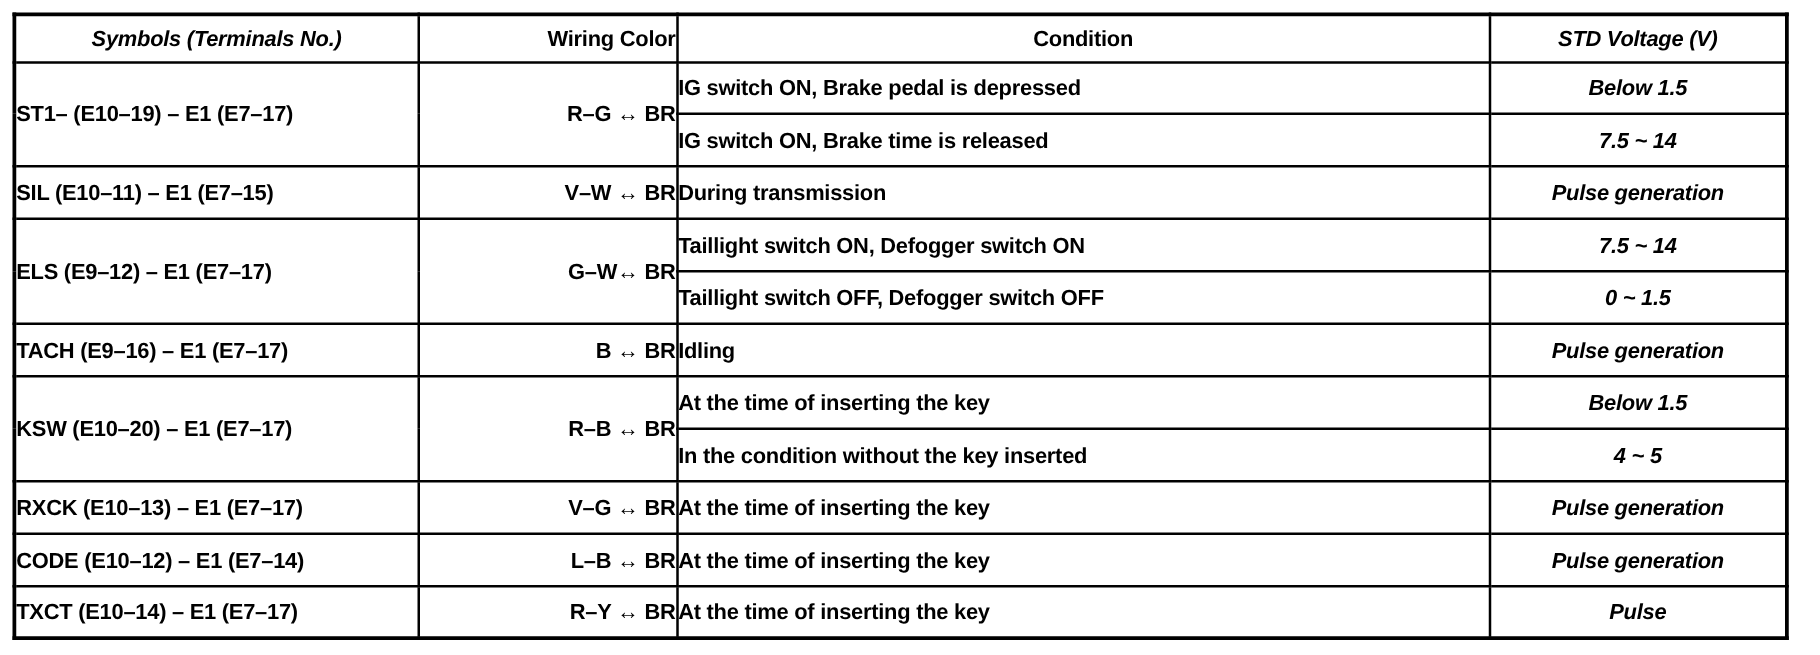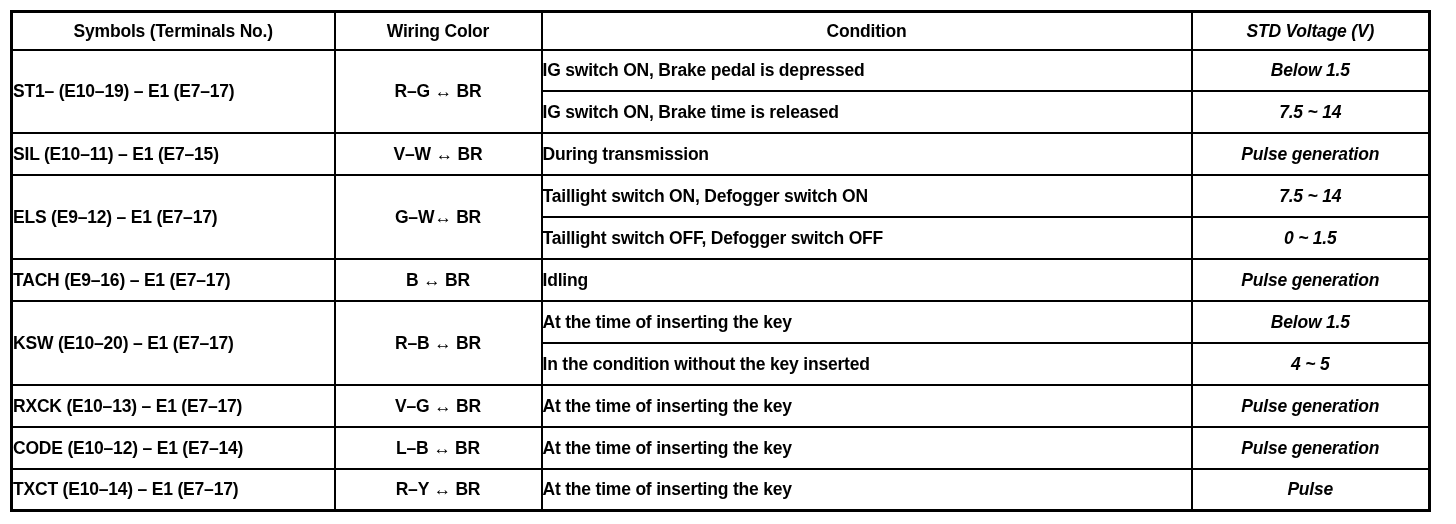--- a/index.html
+++ b/index.html
@@ -22,26 +22,26 @@
     font-size:17.5px;
     line-height:1.15;
     letter-spacing:-0.2px;
     color:#000;
     background:#fff;
     vertical-align:middle;
     box-sizing:border-box;
   }
   table.spec{border:3px solid #000;}
   .c-sym{width:323px;text-align:left;padding-left:13px;}
-  .c-wire{width:207px;text-align:center;}
+  .c-wire{width:207px;text-align:right;}
   .c-cond{width:650px;text-align:left;padding-left:11px;}
   .c-std{width:238px;text-align:center;font-style:italic;}
   thead td{text-align:center;padding-left:0;font-size:17px;}
   thead td.c-cond{text-align:center;padding-left:0;margin-left:12px;}
-  thead td.c-sym{text-align:center;padding-left:0;}
+  thead td.c-sym{text-align:center;padding-left:0;font-style:italic;}
   tr.r{height:38px;}
 </style>
 </head>
 <body>
 
 <div id="sheet">
   <table class="spec">
     <colgroup>
       <col style="width:323px">
       <col style="width:207px">

